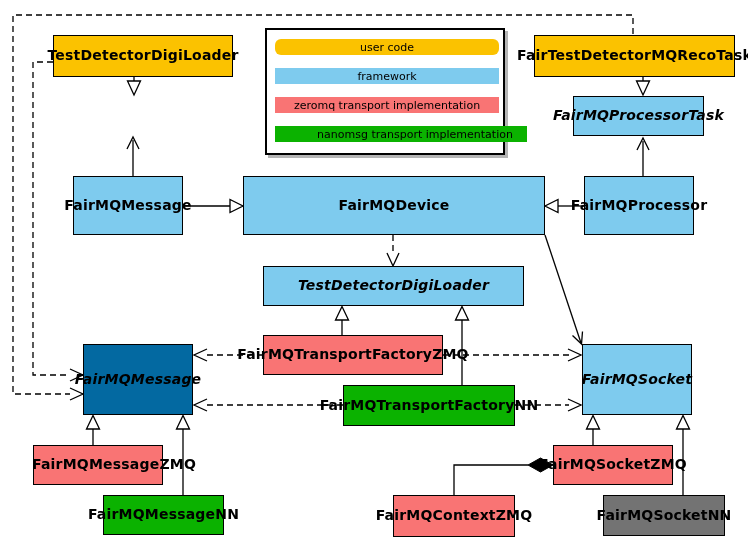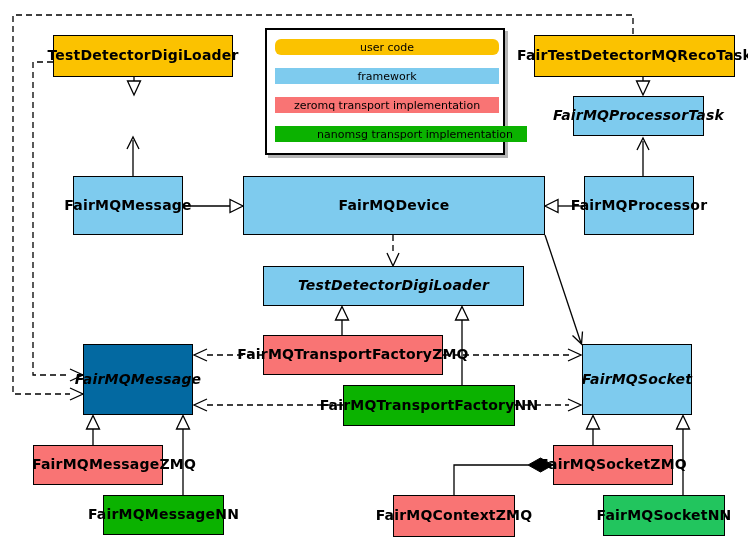--- a/index.html
+++ b/index.html
@@ -188,15 +188,15 @@
   <div class="node abstract" style="left: 582px; top: 344px; width: 110px; height: 71px; background-color: rgb(126, 203, 238);">FairMQSocket</div>
 
   <div class="node" style="left: 33px; top: 445px; width: 130px; height: 40px; background-color: rgb(249, 116, 116); padding-left: 32px;">FairMQMessageZMQ</div>
 
   <div class="node" style="left: 103px; top: 495px; width: 121px; height: 40px; background-color: rgb(11, 178, 0);">FairMQMessageNN</div>
 
   <div class="node" style="left: 553px; top: 445px; width: 120px; height: 40px; background-color: rgb(249, 116, 116);">FairMQSocketZMQ</div>
 
   <div class="node" style="left: 393px; top: 495px; width: 122px; height: 42px; background-color: rgb(249, 116, 116);">FairMQContextZMQ</div>
 
-  <div class="node" style="left: 603px; top: 495px; width: 122px; height: 41px; background-color: #22c55e;">FairMQSocketNN</div>
+  <div class="node" style="left: 603px; top: 495px; width: 122px; height: 41px; background-color: #737373;">FairMQSocketNN</div>
 
 </div>
 
 </body></html>

